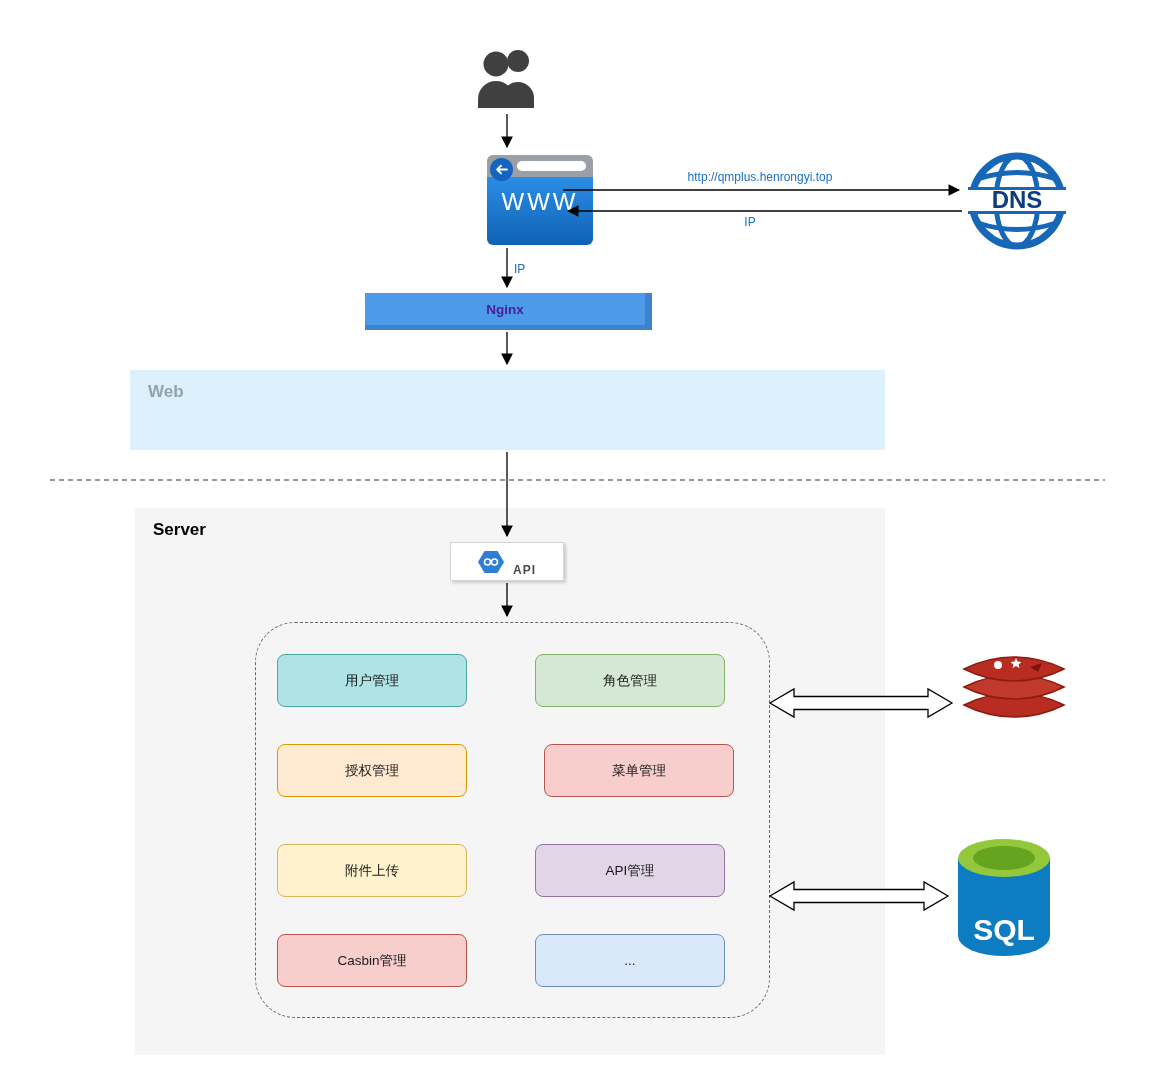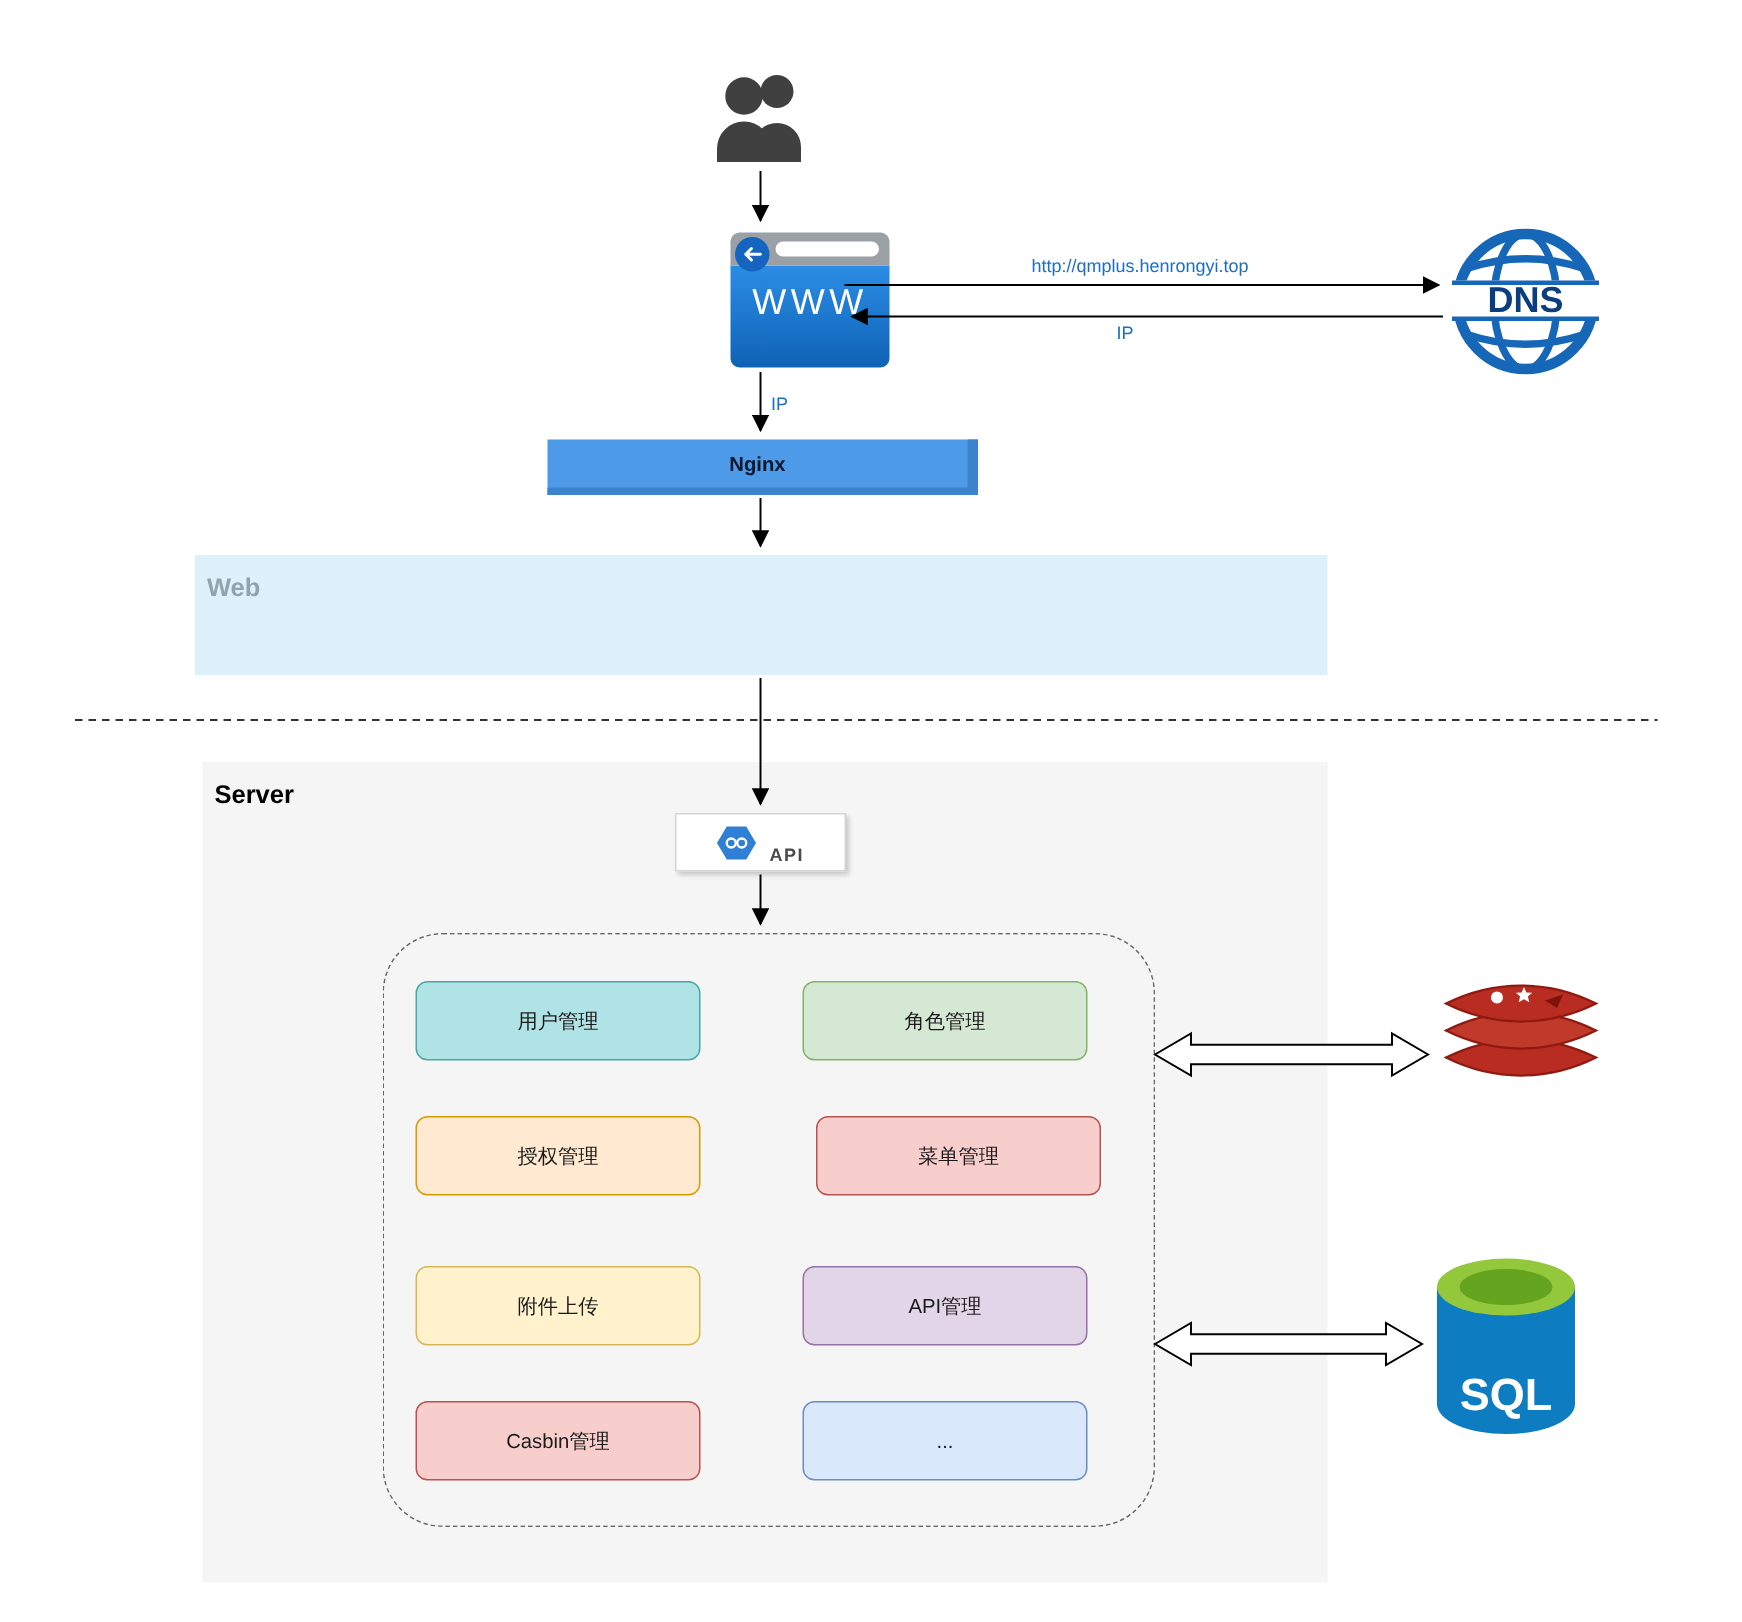--- a/index.html
+++ b/index.html
@@ -3,33 +3,33 @@
 <meta charset="utf-8">
 <style>
   * { margin:0; padding:0; box-sizing:border-box; }
   html,body { background:#ffffff; }
   body { font-family:"Liberation Sans","DejaVu Sans",sans-serif; }
   .canvas { position:relative; width:1161px; height:1081px; background:#fff; overflow:hidden; }
   .abs { position:absolute; }
 
   
   .web-band { left:130px; top:370px; width:755px; height:80px; background:#ddf1fc; }
-  .band-label { position:absolute; left:8px; top:12px; font-size:17px; font-weight:bold; color:#90a4ae; }
+  .band-label { position:absolute; left:18px; top:12px; font-size:17px; font-weight:bold; color:#90a4ae; }
   .server-box { left:135px; top:508px; width:750px; height:547px; background:#f5f5f5; }
   .server-box .band-label { color:#000000; }
 
   
   .browser { left:454px; top:155px; width:106px; height:90px; border-radius:6px;margin-left:33px; }
   .browser-top { height:22px; background:#9aa0a6; border-radius:6px 6px 0 0; position:relative; }
   .browser-addr { position:absolute; left:30px; right:7px; top:6px; height:10px; background:#fff; border-radius:5px; }
   .browser-body { height:68px; background:linear-gradient(180deg,#2b8de5,#0f62b5); border-radius:0 0 6px 6px; color:#fff; display:flex; justify-content:center; padding-top:11px; font-size:24px; letter-spacing:3px; }
   .browser-back { position:absolute; left:3px; top:3px; width:23px; height:23px; border-radius:50%; background:#1565c0; display:flex; align-items:center; justify-content:center; }
 
   
-  .nginx { left:365px; top:293px; width:287px; height:37px; background:#4d9ae9; border-right:7px solid #3c82cc; border-bottom:5px solid #3c82cc; display:flex; align-items:center; justify-content:center; color:#0f172a; font-size:13.5px; font-weight:bold; }
+  .nginx { left:365px; top:293px; width:287px; height:37px; background:#4d9ae9; border-right:7px solid #3c82cc; border-bottom:5px solid #3c82cc; display:flex; align-items:center; justify-content:center; color:#4c1d95; font-size:13.5px; font-weight:bold; }
 
   
   .api-box { left:450px; top:542px; width:114px; height:39px; background:#fff; border:1px solid #d4d4d4; box-shadow:2px 2px 3px rgba(0,0,0,0.18); display:flex; align-items:center; justify-content:center; gap:9px; }
   .api-label { font-size:12px; font-weight:bold; color:#4a4a4a; letter-spacing:1px;margin-top:17px; }
 
   
   .module-container { left:255px; top:622px; width:515px; height:396px; border:1.5px dashed #666; border-radius:40px; }
 
   .module { position:absolute; width:190px; height:53px; border:1px solid #888; border-radius:8px; display:flex; align-items:center; justify-content:center; font-size:13.5px; color:#1a1a1a; }
 

